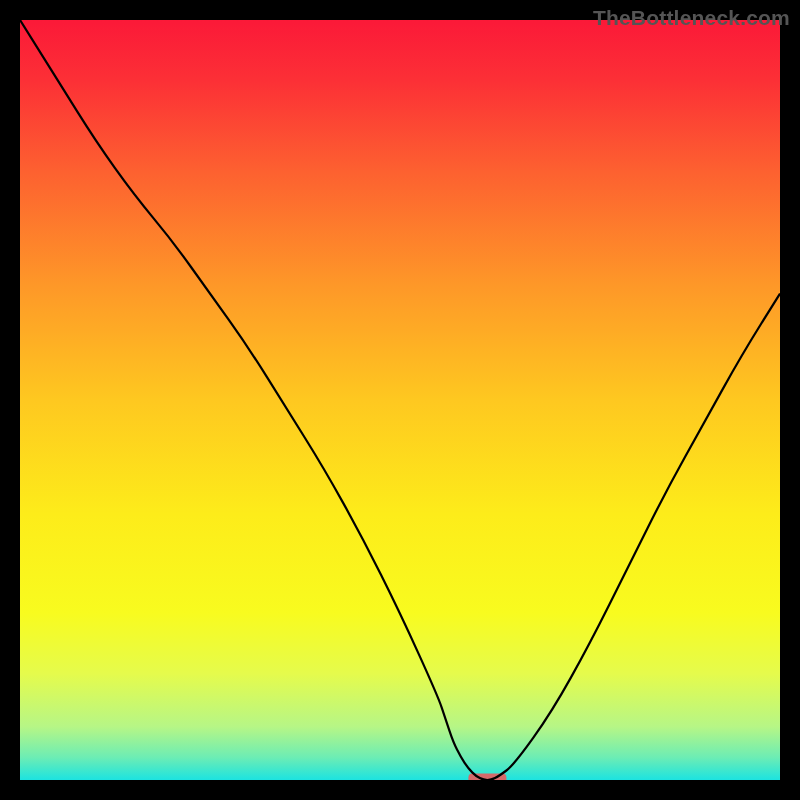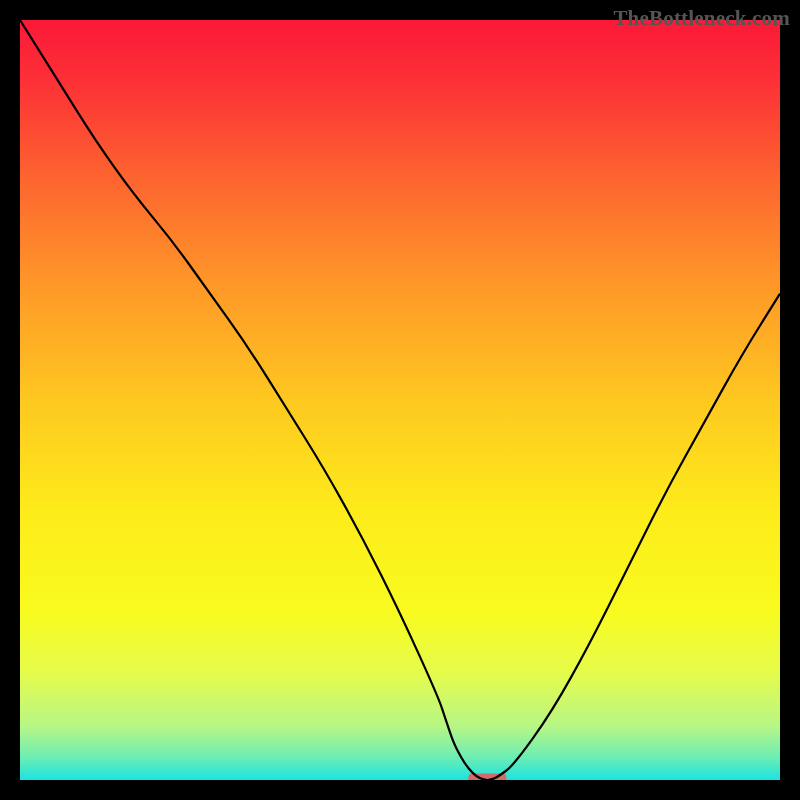--- a/index.html
+++ b/index.html
@@ -9,21 +9,20 @@
     height: 800px;
     overflow: hidden;
     background: #000;
     font-family: Arial, Helvetica, sans-serif;
   }
   .frame {
     position: relative;
     width: 800px;
     height: 800px;
     background: #000;
-    font-family: Liberation Serif, serif;
   }
   .watermark {
     position: absolute;
     top: 6px;
     right: 10px;
     color: #555;
     font-size: 21px;
     font-weight: 600;
     letter-spacing: 0.2px;
     z-index: 4;

